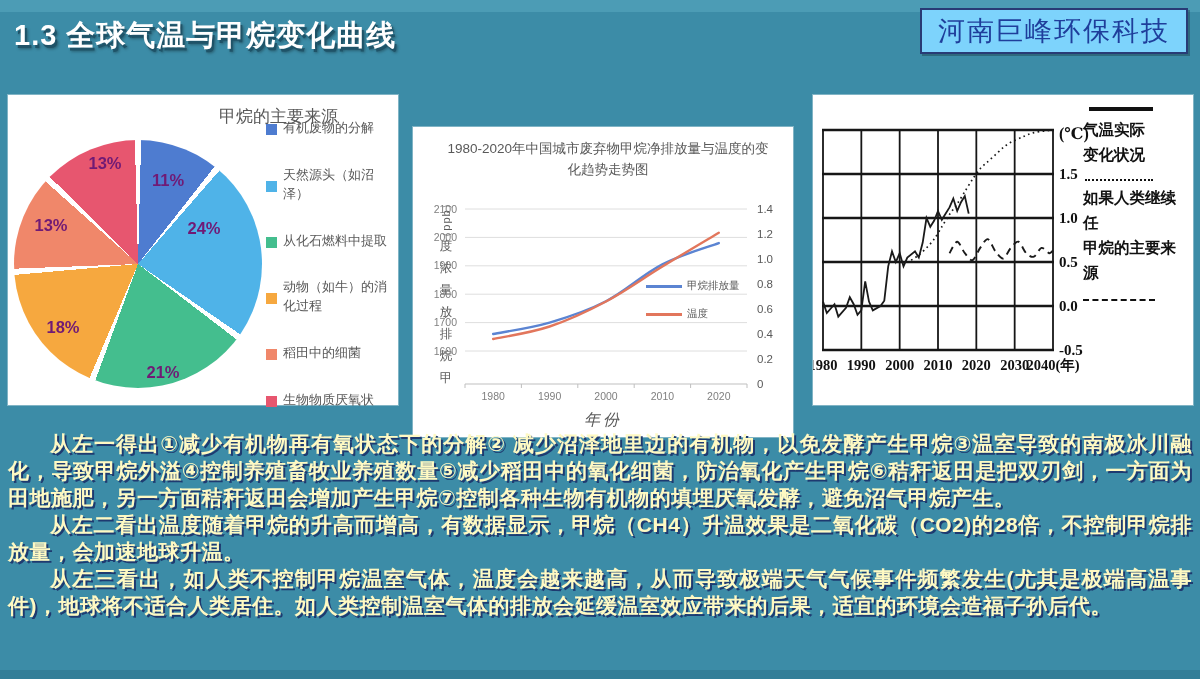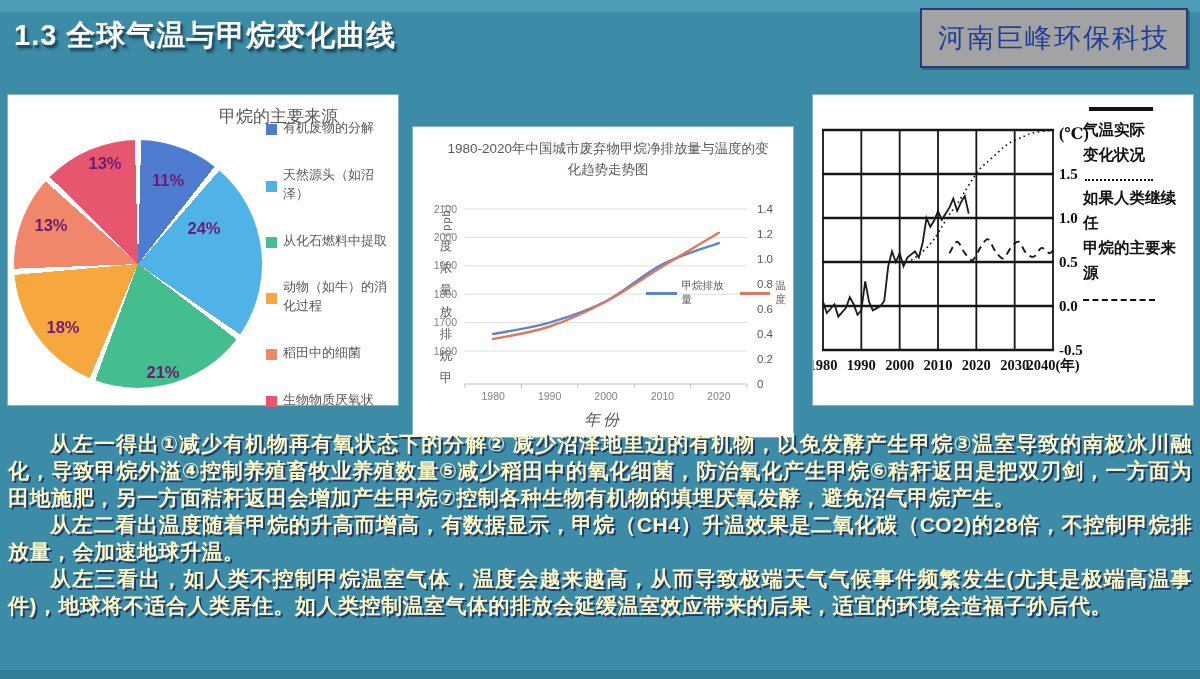--- a/index.html
+++ b/index.html
@@ -5,22 +5,22 @@
   html,body{margin:0;padding:0;}
   body{width:1200px;height:679px;overflow:hidden;background:#3C8CA7;
        font-family:"Liberation Sans","DejaVu Sans",sans-serif;}
   .slide{position:relative;width:1200px;height:679px;}
   .top-strip{position:absolute;top:0;left:0;width:100%;height:12px;background:#4C9CB5;}
   .bottom-strip{position:absolute;bottom:0;left:0;width:100%;height:9px;background:#337E98;}
 
   .slide-title{position:absolute;left:10px;top:12px;margin:4px;font-size:29px;font-weight:bold;
        color:#FFFFFF;letter-spacing:1px;
        text-shadow:2px 3px 0 #1F5368, 3px 4px 3px rgba(0,0,0,.35);}
-  .logo-box{position:absolute;right:12px;top:8px;background:#a3a3a3;border:2px solid #283B75;
-       padding:10px 16px;box-shadow:2px 2px 0 rgba(0,0,0,.25);}
+  .logo-box{position:absolute;right:12px;top:8px;background:#7dd3fc;border:2px solid #283B75;
+       padding:3px 16px;box-shadow:2px 2px 0 rgba(0,0,0,.25);}
   .logo-box span{font-family:"Liberation Serif","DejaVu Serif",serif;font-size:27px;
        color:#1F3E9B;letter-spacing:2px;}
 
   .panel{position:absolute;top:95px;height:310px;background:#FFFFFF;box-shadow:0 0 0 1px rgba(255,255,255,.35);}
   .pie-panel{left:8px;width:390px;}
   .mid-panel{left:413px;width:380px;margin-top:32px;}
   .hand-panel{left:813px;width:380px;}
 
   
   .pie-title{position:absolute;top:10px;left:60px;width:270px;text-align:right;
@@ -34,21 +34,21 @@
 
   
   .mid-title{position:absolute;top:12px;left:30px;right:20px;text-align:center;
        font-size:13.5px;color:#595959;line-height:1.55;}
   #mid-svg{position:absolute;left:0;top:0;width:380px;height:310px;}
   .mid-ylabel{position:absolute;left:26px;top:80px;height:180px;display:flex;
        flex-direction:column-reverse;align-items:center;gap:5px;
        font-size:12.5px;color:#595959;}
   .yl-unit{transform:rotate(-90deg);font-size:11px;letter-spacing:1px;width:14px;height:46px;
        display:flex;align-items:center;justify-content:center;white-space:nowrap;}
-  .mid-legend{position:absolute;left:233px;top:152px;display:flex;flex-direction:row;gap:14px;}
+  .mid-legend{position:absolute;left:233px;top:152px;display:flex;flex-direction:column;gap:14px;}
   .mid-legend-row{display:flex;align-items:center;}
   .mid-sample{display:inline-block;width:36px;height:3px;}
   .mid-legend-label{font-size:10.5px;color:#595959;margin-left:5px;}
   .mid-xlabel{position:absolute;bottom:6px;left:0;width:380px;text-align:center;
        font-family:"Liberation Serif","DejaVu Serif",serif;font-style:italic;
        font-size:16px;color:#595959;letter-spacing:3px;}
 
   
   #hand-svg{position:absolute;left:0;top:0;width:380px;height:310px;}
   .hand-legend{position:absolute;left:270px;top:4px;width:108px;}

